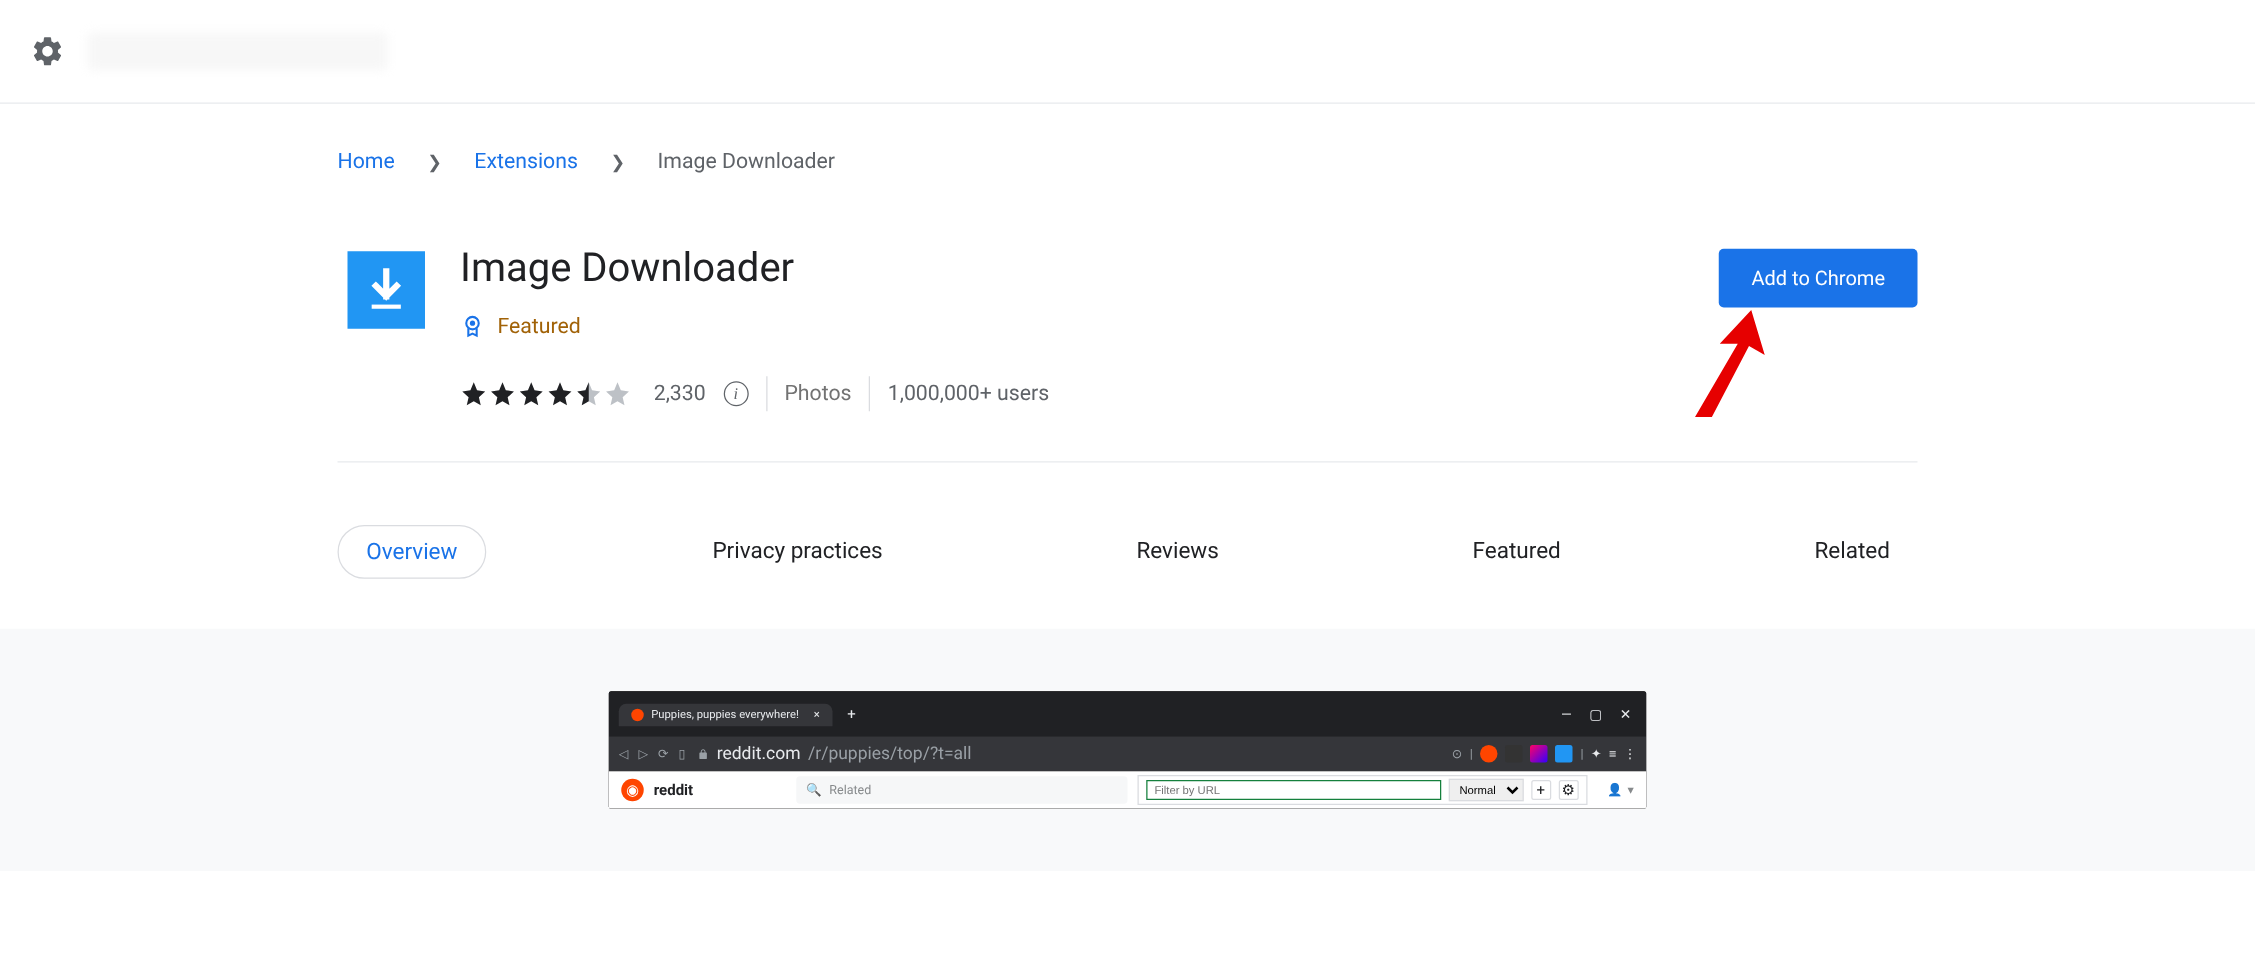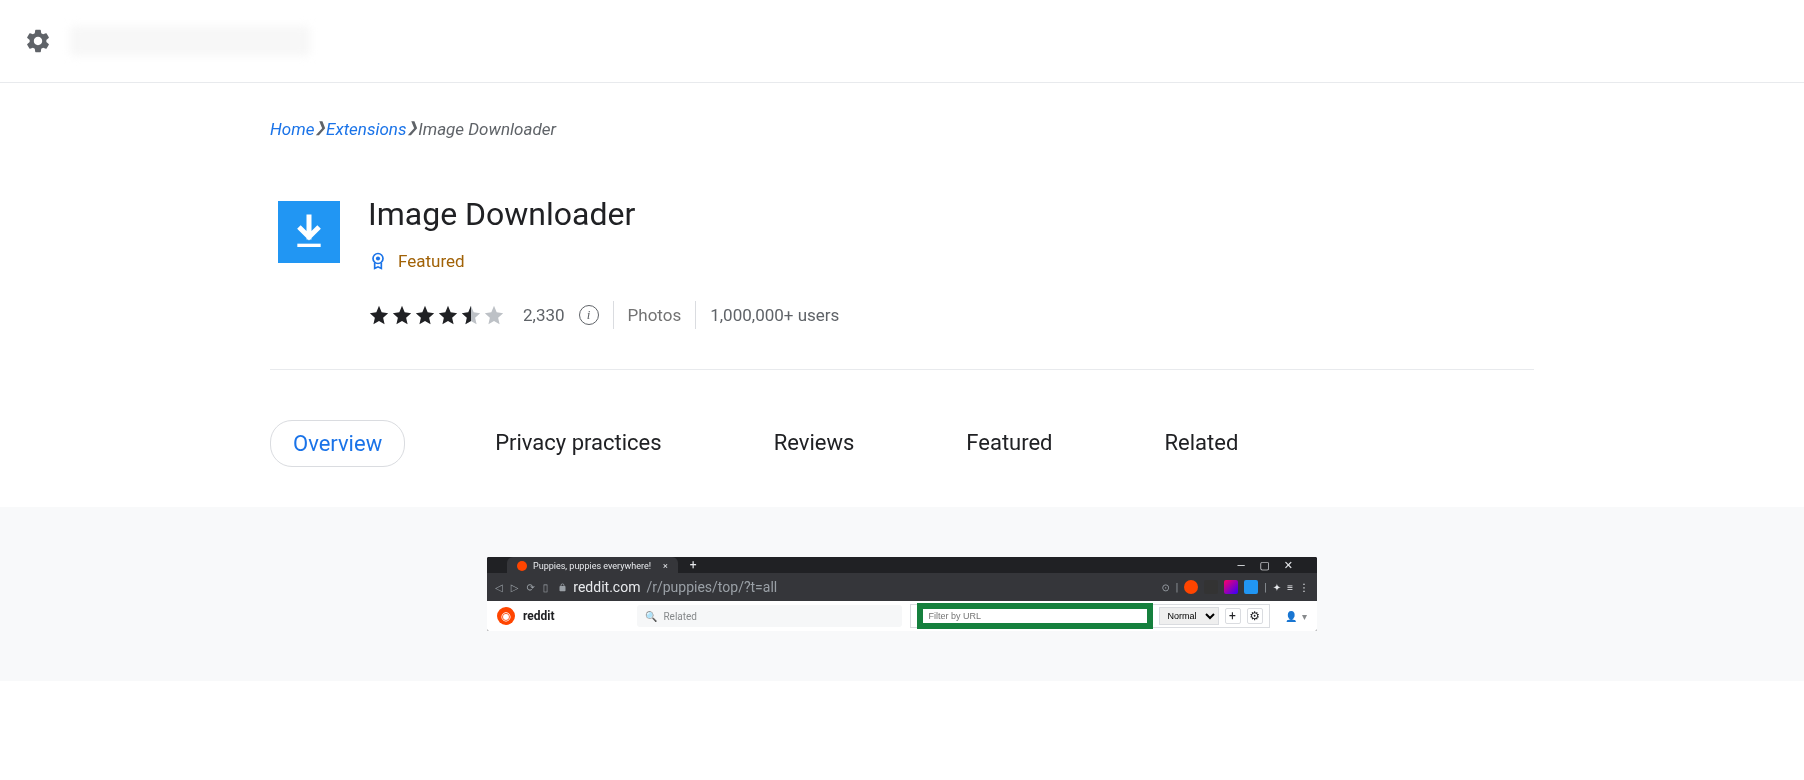--- a/index.html
+++ b/index.html
@@ -55,24 +55,24 @@
     filter: blur(4px);
     border-radius: 4px;
   }
   .content {
     max-width: 1304px;
     margin: 0 auto;
     padding: 0 20px;
   }
   .breadcrumb {
     display: flex;
-    gap: 0;
+    align-items: center;
+    gap: 26px;
     padding: 36px 0 20px 0;
     font-size: 17px;
-    font-style: italic;
   }
   .breadcrumb a { color: #1a73e8; text-decoration: none; cursor: pointer; }
   .breadcrumb .chev { color: #5f6368; font-size: 14px; }
   .breadcrumb .current { color: #5f6368; }
   .detail-header {
     display: flex;
     align-items: flex-start;
     justify-content: space-between;
     padding: 36px 0 40px 8px;
     border-bottom: 1px solid #e8eaed;
@@ -138,46 +138,45 @@
     margin-top: 4px;
   }
   .arrow-annotation {
     position: absolute;
     width: 90px;
     height: 100px;
     fill: #e60000;
   }
   .tabs {
     display: flex;
-    justify-content: flex-start;
-    gap: 68px;
+    justify-content: space-between;
     padding: 50px 0 40px 0;
-    font-size: 22px;
+    font-size: 18px;
   }
   .tab { color: #202124; cursor: pointer; padding: 10px 22px; border-radius: 22px; }
   .tab.active { color: #1a73e8; border: 1px solid #dadce0; }
   .screenshot-section {
     background: #f8f9fa;
     padding: 50px 0;
     display: flex;
     justify-content: center;
   }
   .screenshot-wrap {
     width: 830px;
     background: #000;
     border-radius: 2px;
     overflow: hidden;
   }
   .ss-titlebar {
     background: #202124;
-    height: 16px;
+    height: 36px;
     display: flex;
     align-items: center;
     justify-content: space-between;
-    padding: 0 16px;
+    padding: 0 4px;
   }
   .ss-tab {
     background: #35363a;
     color: #e8eaed;
     font-size: 9px;
     padding: 4px 10px;
     border-radius: 6px 6px 0 0;
     display: flex;
     align-items: center;
     gap: 6px;
@@ -218,21 +217,21 @@
   .ss-panel {
     width: 360px;
     background:#fff;
     border:1px solid #dadce0;
     display:flex;
     align-items:center;
     gap:6px;
     padding: 3px 6px;
     margin: 3px 6px 3px 0;
   }
-  .ss-panel input { flex:1; border:6px solid #15803d; padding:2px 6px; font-size:9px; }
+  .ss-panel input { flex:1; border:1px solid #15803d; padding:2px 6px; font-size:9px; }
   .ss-panel select { border:1px solid #dadce0; padding:2px 4px; font-size:9px; }
   .ss-panel .pbtn {
     width:16px; height:16px; display:flex; align-items:center; justify-content:center;
     border:1px solid #dadce0; border-radius:2px; font-size:12px; cursor:pointer;
   }
   .ss-content .user {
     display: flex; align-items: center; gap:4px; padding: 0 10px; color:#878a8c;
   }
   .detail-right-wrap { position: relative; }
 </style>
@@ -300,20 +299,26 @@
           </span>
           <span class="rcount">2,330</span>
           <span class="info-icon">i</span>
           <span class="divider"></span>
           <a class="photos-link">Photos</a>
           <span class="divider"></span>
           <span>1,000,000+ users</span>
         </div>
       </div>
     </div>
+    <div class="detail-right-wrap">
+      <button class="add-btn">Add to Chrome</button>
+      <svg class="arrow-annotation" style="top:48px; right:106px;" viewBox="0 0 100 100">
+          <path d="M20 95 L58 30 L42 30 L70 0 L82 40 L68 32 L35 95 Z"></path>
+        </svg>
+    </div>
   </div>
 
   <div class="tabs">
     <span class="tab active">Overview</span>
     <span class="tab">Privacy practices</span>
     <span class="tab">Reviews</span>
     <span class="tab">Featured</span>
     <span class="tab">Related</span>
   </div>
 

